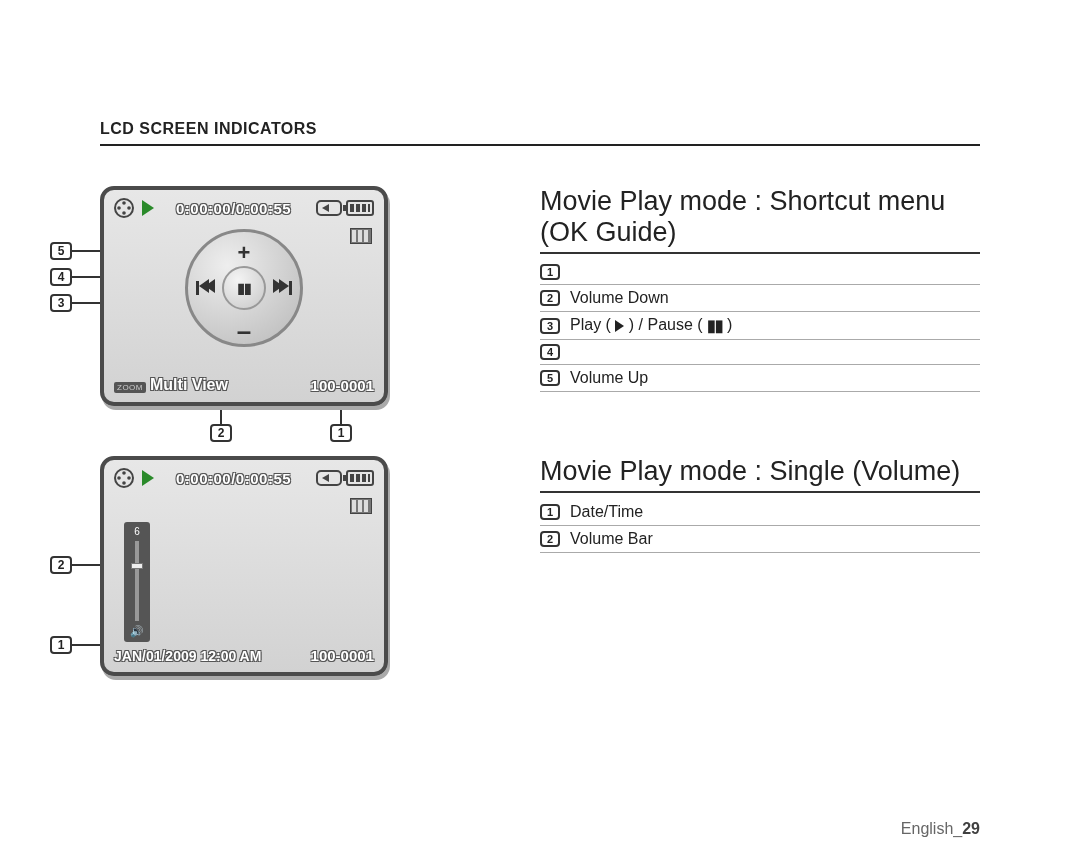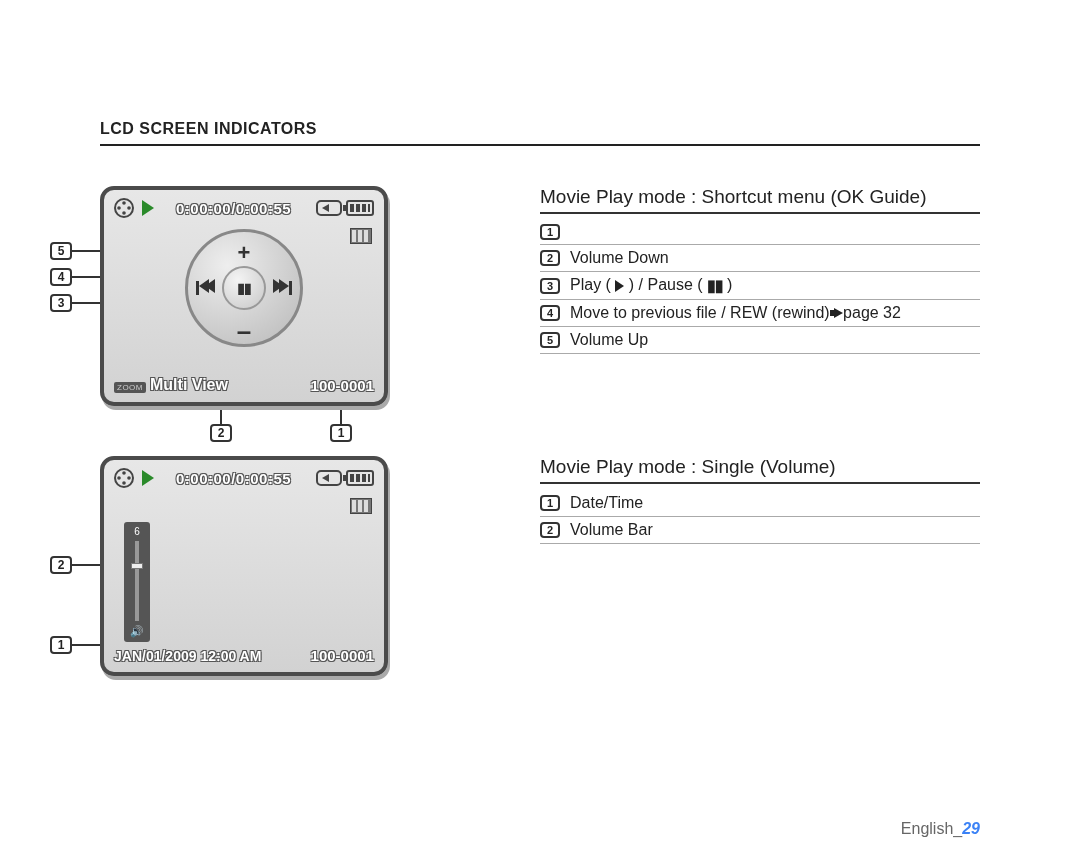--- a/index.html
+++ b/index.html
@@ -78,29 +78,29 @@
   .volbar { position:absolute; left:20px; top:62px; width:26px; height:120px; background:#555; border-radius:3px; display:flex; flex-direction:column; align-items:center; padding:4px 0; }
   .volnum { color:#fff; font-size:10px; }
   .voltrack { flex:1; width:4px; background:#999; position:relative; margin:4px 0; }
   .volknob { position:absolute; left:50%; transform:translateX(-50%); top:22px; width:12px; height:6px; background:#eee; border:1px solid #777; }
   .volspk { color:#ddd; font-size:11px; }
   
   .co { position:absolute; width:22px; height:18px; border:2px solid #333; border-radius:4px; font-size:12px; font-weight:bold; display:flex; align-items:center; justify-content:center; background:#fff; }
   .leader { position:absolute; height:2px; background:#333; }
   
   .rightcol { flex:1; }
-  .subhead { font-size:19px; border-bottom:2px solid #333; padding-bottom:4px; margin-bottom:6px; }
+  .subhead { font-size:27px; border-bottom:2px solid #333; padding-bottom:4px; margin-bottom:6px; }
   .list-row { display:flex; align-items:center; gap:10px; border-bottom:1px solid #aaa; padding:4px 0; font-size:16px; }
   .badge { width:20px; height:16px; border:2px solid #333; border-radius:4px; font-size:11px; font-weight:bold; display:flex; align-items:center; justify-content:center; flex:0 0 auto; }
   .arrow-sm { display:inline-block; width:0; height:0; border-left:9px solid #222; border-top:5px solid transparent; border-bottom:5px solid transparent; position:relative; }
   .arrow-sm:before { content:""; position:absolute; left:-13px; top:-3px; width:6px; height:6px; background:#222; }
   .playglyph { display:inline-block; width:0; height:0; border-left:9px solid #222; border-top:6px solid transparent; border-bottom:6px solid transparent; vertical-align:middle; }
   .pauseglyph { display:inline-block; font-weight:bold; letter-spacing:-1px; vertical-align:middle; }
   .footer { position:absolute; right:100px; bottom:30px; font-size:16px; color:#666; }
-  .footer b { color:#3b82f6; font-style:italic; }
+  .footer b { color:#404040; }
 </style>
 </head>
 <body>
 
 <div class="page">
   <div class="section-title">LCD SCREEN INDICATORS</div>
 
   <div class="row">
     <div class="lcd-wrap">
 
@@ -161,21 +161,20 @@
         <span>Volume Down</span>
       </div>
       <div class="list-row">
         <span class="badge">3</span>
         <span>
           <span>Play ( </span><span class="playglyph"></span><span> ) / Pause ( </span><span class="pauseglyph">▮▮</span><span> )</span>
         </span>
       </div>
       <div class="list-row">
         <span class="badge">4</span>
-        <span><span>Move to previous file / REW (rewind) </span><span class="arrow-sm"></span><span>page 32</span></span>
       </div>
       <div class="list-row">
         <span class="badge">5</span>
         <span>Volume Up</span>
       </div>
     </div>
   </div>
 
   <div class="row">
     <div class="lcd-wrap">

